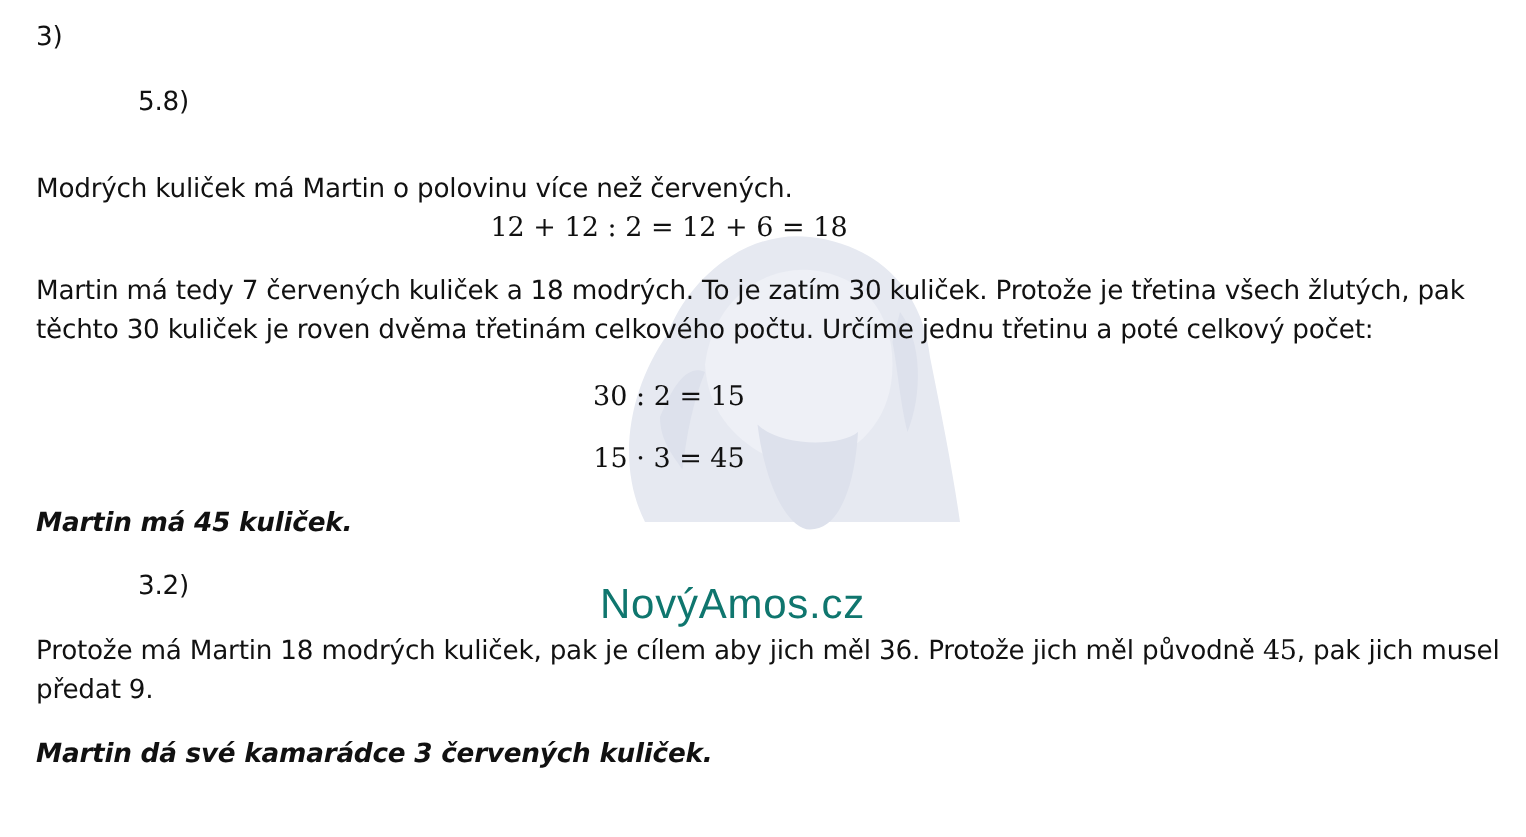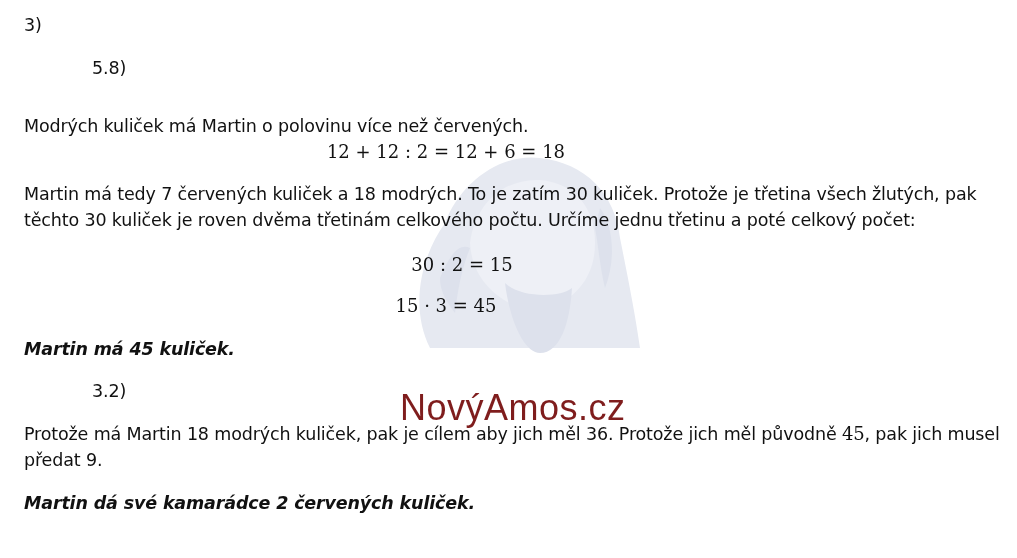--- a/index.html
+++ b/index.html
@@ -22,22 +22,22 @@
       width: 240px;
       height: 210px;
       z-index: 0;
       pointer-events: none;
     }
     .watermark-text {
       position: absolute;
       left: 400px;
       top: 387px;
       font-family: "Liberation Sans", sans-serif;
-      font-size: 36px;
-      color: #7f1d1d;
+      font-size: 28px;
+      color: #0f766e;
       letter-spacing: 0.5px;
       z-index: 0;
       white-space: nowrap;
     }
     .line {
       position: absolute;
       z-index: 1;
       font-size: 17.5px;
       line-height: 26px;
       white-space: nowrap;
@@ -77,23 +77,23 @@
 
 <div class="line" style="left:92px; top:55px;">5.8)</div>
 
 <div class="line" style="left:24px; top:97px;margin-top:16px;">Modrých kuliček má Martin o polovinu více než červených.</div>
 
 <div class="center" style="top:139px;">12 + 12 : 2 = 12 + 6 = 18</div>
 
 <div class="line" style="left:24px; top:181px;">Martin má tedy 7 červených kuliček a 18 modrých. To je zatím 30 kuliček. Protože je třetina všech žlutých, pak</div>
 <div class="line" style="left:24px; top:207px;">těchto 30 kuliček je roven dvěma třetinám celkového počtu. Určíme jednu třetinu a poté celkový počet:</div>
 
-<div class="center" style="top:252px;margin-left:16px;">30 : 2 = 15</div>
+<div class="center" style="top:252px;">30 : 2 = 15</div>
 <div class="center" style="top:293px;">15 · 3 = 45</div>
 
 <div class="line bold" style="left:24px; top:336px;">Martin má 45 kuliček.</div>
 
 <div class="line" style="left:92px; top:378px;">3.2)</div>
 
 <div class="line" style="left:24px; top:421px;"><span>Protože má Martin 18 modrých kuliček, pak je cílem aby jich měl 36. Protože jich měl původně </span><span class="math">45</span><span>, pak jich musel</span></div>
 <div class="line" style="left:24px; top:447px;">předat 9.</div>
 
-<div class="line bold" style="left:24px; top:490px;">Martin dá své kamarádce 2 červených kuliček.</div>
+<div class="line bold" style="left:24px; top:490px;">Martin dá své kamarádce 3 červených kuliček.</div>
 
 </body></html>

